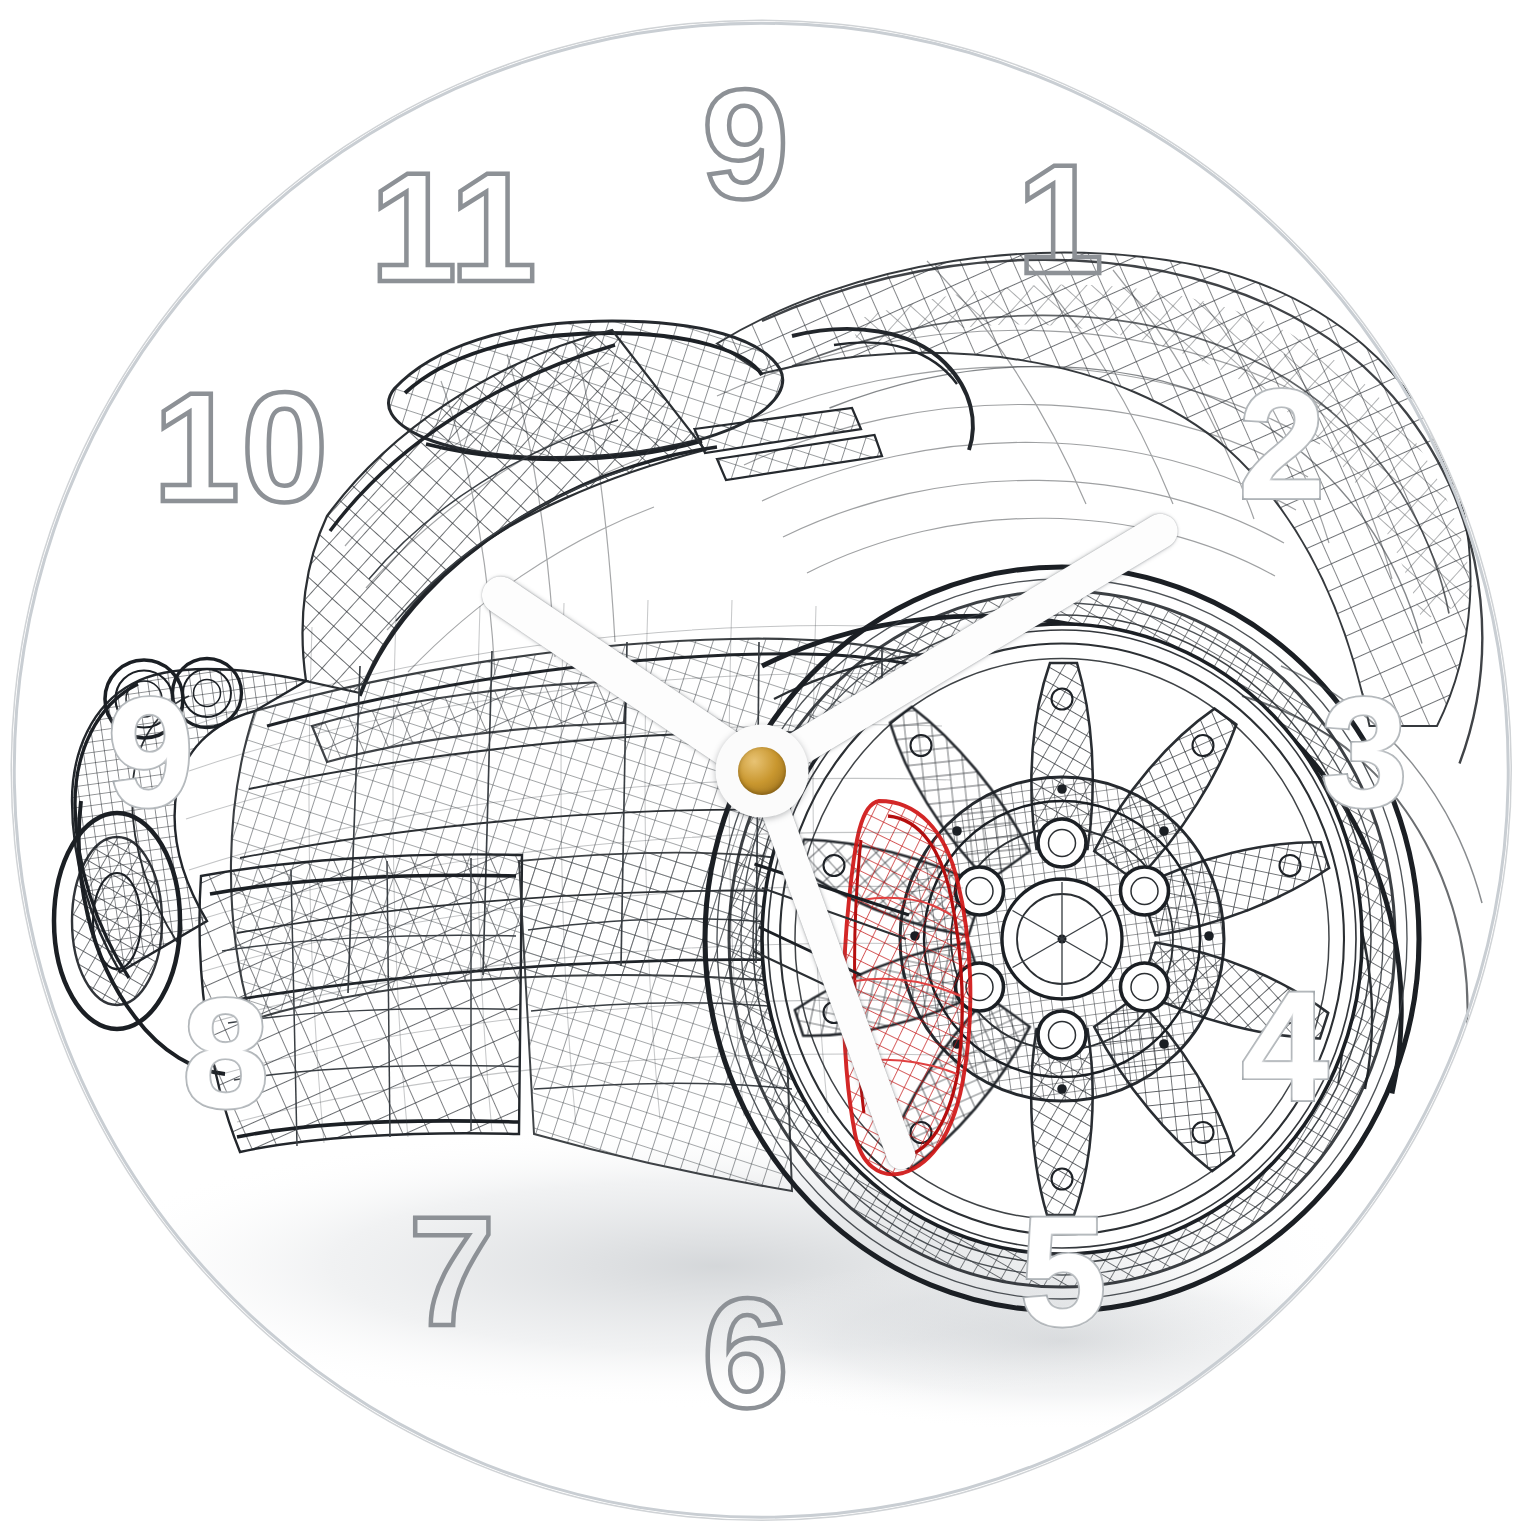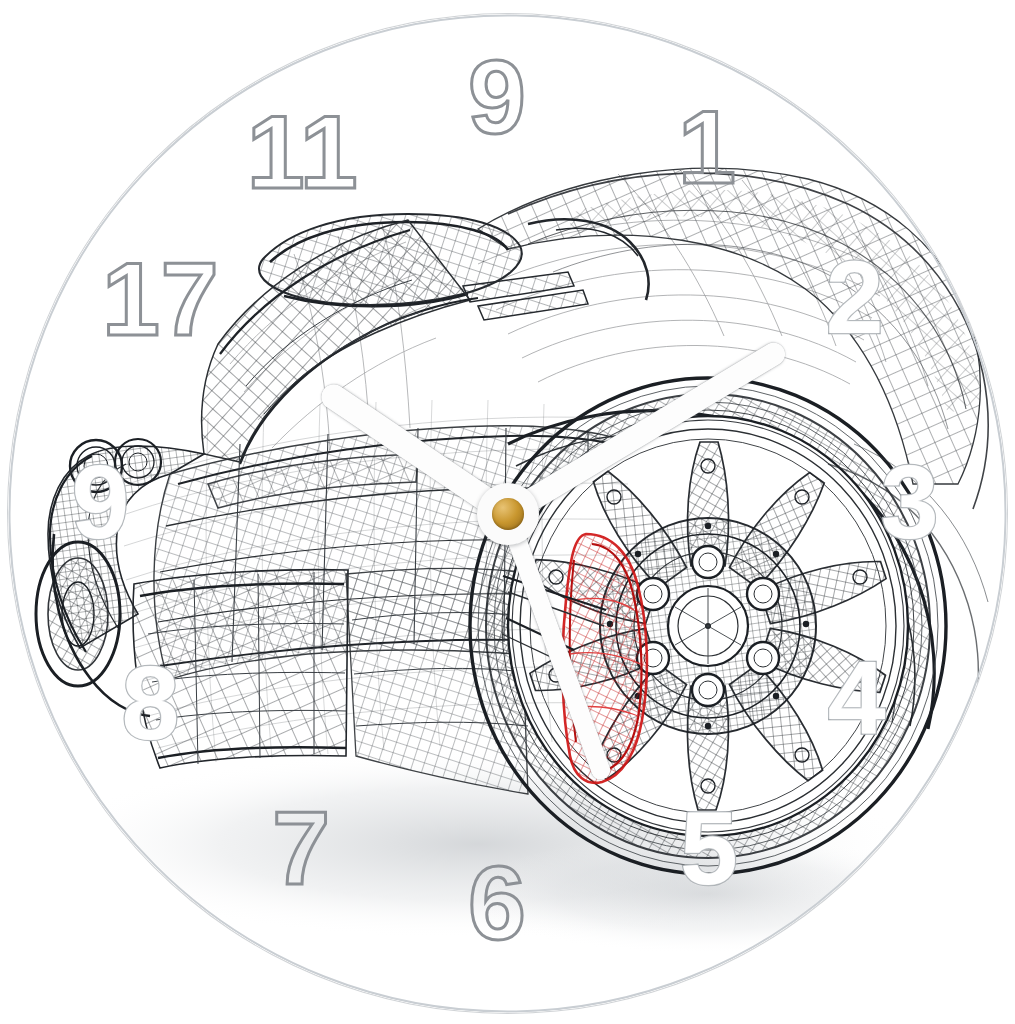--- a/index.html
+++ b/index.html
@@ -433,21 +433,21 @@
       <div class="numeral outline" style="left:49.0%;top:8.3%;">9</div>
       <div class="numeral outline" style="left:70.0%;top:13.3%;">1</div>
       <div class="numeral solid" style="left:84.8%;top:28.3%;">2</div>
       <div class="numeral solid" style="left:90.3%;top:48.8%;">3</div>
       <div class="numeral solid" style="left:85.0%;top:68.5%;">4</div>
       <div class="numeral solid" style="left:70.2%;top:83.5%;">5</div>
       <div class="numeral outline" style="left:49.0%;top:89.0%;">6</div>
       <div class="numeral outline" style="left:29.4%;top:83.5%;">7</div>
       <div class="numeral solid" style="left:14.3%;top:69.0%;">8</div>
       <div class="numeral solid" style="left:9.3%;top:48.8%;">9</div>
-      <div class="numeral outline" style="left:15.3%;top:28.5%;">17</div>
+      <div class="numeral outline" style="left:15.3%;top:28.5%;">10</div>
       <div class="numeral outline" style="left:29.5%;top:13.8%;">11</div>
     </div>
 
     <div id="hands">
       <div class="hand" id="hand-hour" style="height:222px; margin-left:-12.5px; margin-top:-222px; transform: rotate(304deg);"></div>
       <div class="hand" id="hand-minute" style="height:322px; margin-left:-11.5px; margin-top:-322px; transform: rotate(59deg);"></div>
       <div class="hand" id="hand-second" style="height:282px; margin-left:-9.5px; margin-top:-282px; transform: rotate(160deg);"></div>
       <div id="hand-cap"></div>
       <div id="hand-pin"></div>
     </div>

